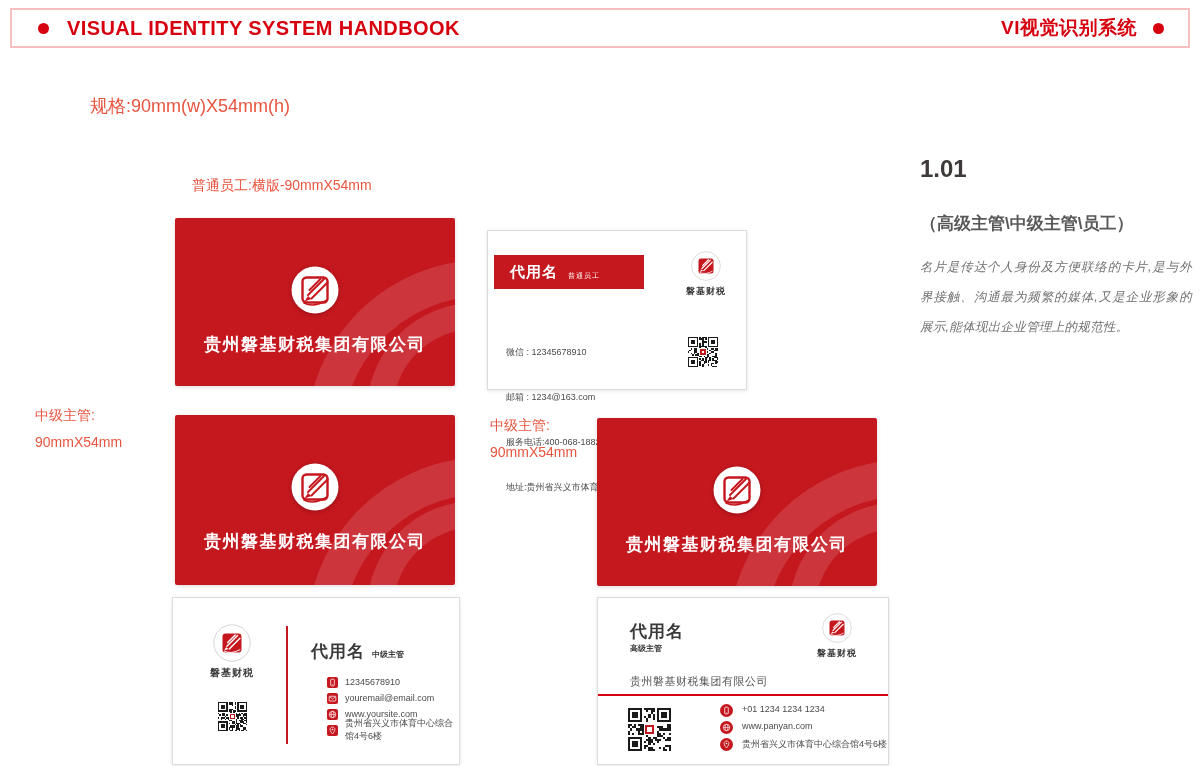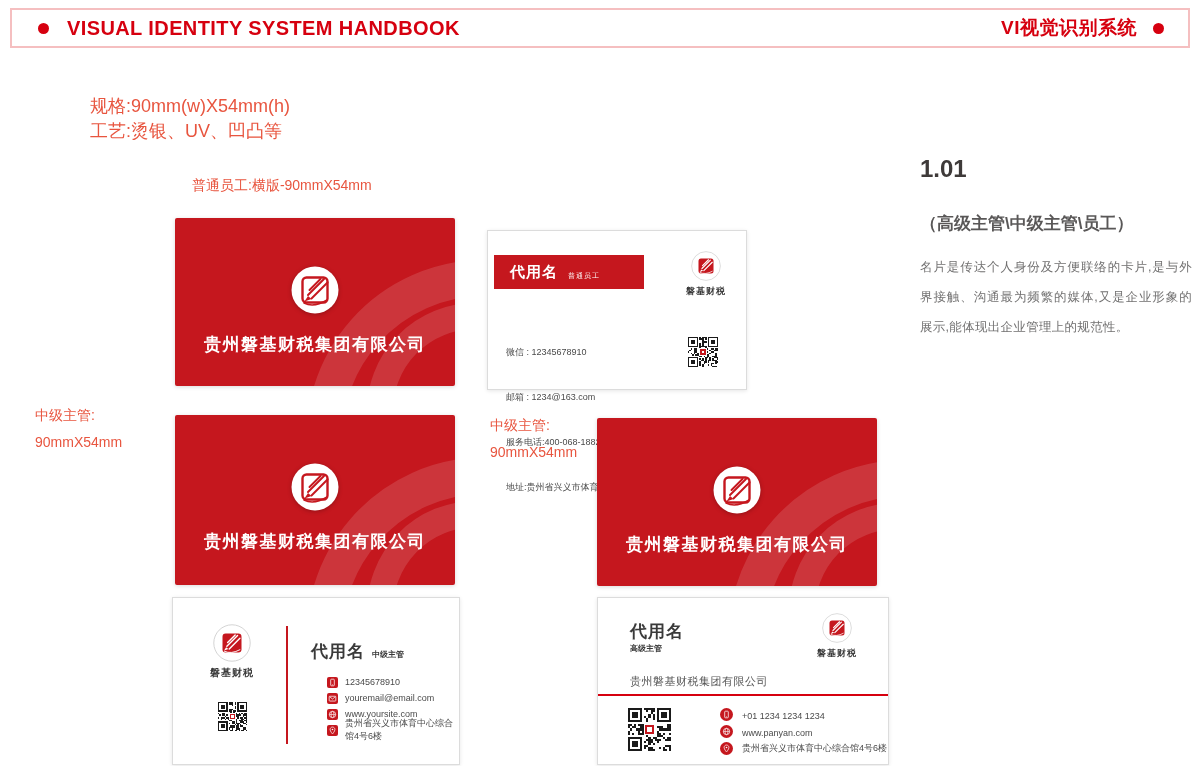--- a/index.html
+++ b/index.html
@@ -67,48 +67,47 @@
 
   
   .wc-name{position:absolute;left:32px;top:22px;font-size:17px;font-weight:bold;color:#3a3a3a;letter-spacing:1px;}
   .wc-role{position:absolute;left:32px;top:45px;font-size:8px;font-weight:bold;color:#3a3a3a;text-align:right;}
   .wc-logo{position:absolute;right:36px;top:15px;width:30px;height:30px;}
   .wc-logo-text{position:absolute;right:24px;top:49px;width:54px;font-size:9px;}
   .wc-company{position:absolute;left:32px;top:76px;font-size:11px;color:#555;letter-spacing:.5px;}
   .wc-hr{position:absolute;left:0;right:0;top:96px;height:2px;background:#d6000f;}
   .wc-qr{position:absolute;left:30px;top:110px;width:43px;height:43px;}
   .wc-contacts{position:absolute;left:122px;top:106px;}
-  .wc-row{display:flex;align-items:flex-end;height:17px;}
+  .wc-row{display:flex;align-items:flex-start;height:17px;}
   .ic-circle{width:13px;height:13px;background:#c5171e;border-radius:50%;margin-right:9px;
              flex:0 0 auto;display:flex;align-items:center;justify-content:center;}
   .ic-circle svg{width:9px;height:9px;display:block;}
 
   
   .panel{position:absolute;left:920px;top:155px;width:272px;}
   .panel-number{font-size:24px;font-weight:bold;color:#3e3a39;}
   .panel-heading{margin-top:24px;font-size:17px;font-weight:bold;color:#595757;line-height:33px;}
   .panel-body{margin-top:12px;font-size:12.5px;color:#727171;line-height:30px;
-              text-align:justify;letter-spacing:.3px;}
+              text-align:justify;letter-spacing:.3px;font-style:italic;}
 </style>
 </head>
 <body>
 
 <div class="page">
 
   <div class="header-bar">
     <span class="dot dot-left"></span>
     <span class="header-title">VISUAL IDENTITY SYSTEM HANDBOOK</span>
     <span class="header-spacer"></span>
     <span class="header-right">VI视觉识别系统</span>
     <span class="dot dot-right"></span>
   </div>
 
   <div class="specs">
     <div>规格:90mm(w)X54mm(h)</div>
-    <div>工艺:烫银、UV、凹凸等</div>
   </div>
 
   <div class="label-employee">普通员工:横版-90mmX54mm</div>
 
   <div class="label-2line label-mid">
     <div>中级主管:</div>
     <div>90mmX54mm</div>
   </div>
 
   <div class="label-2line label-senior">

